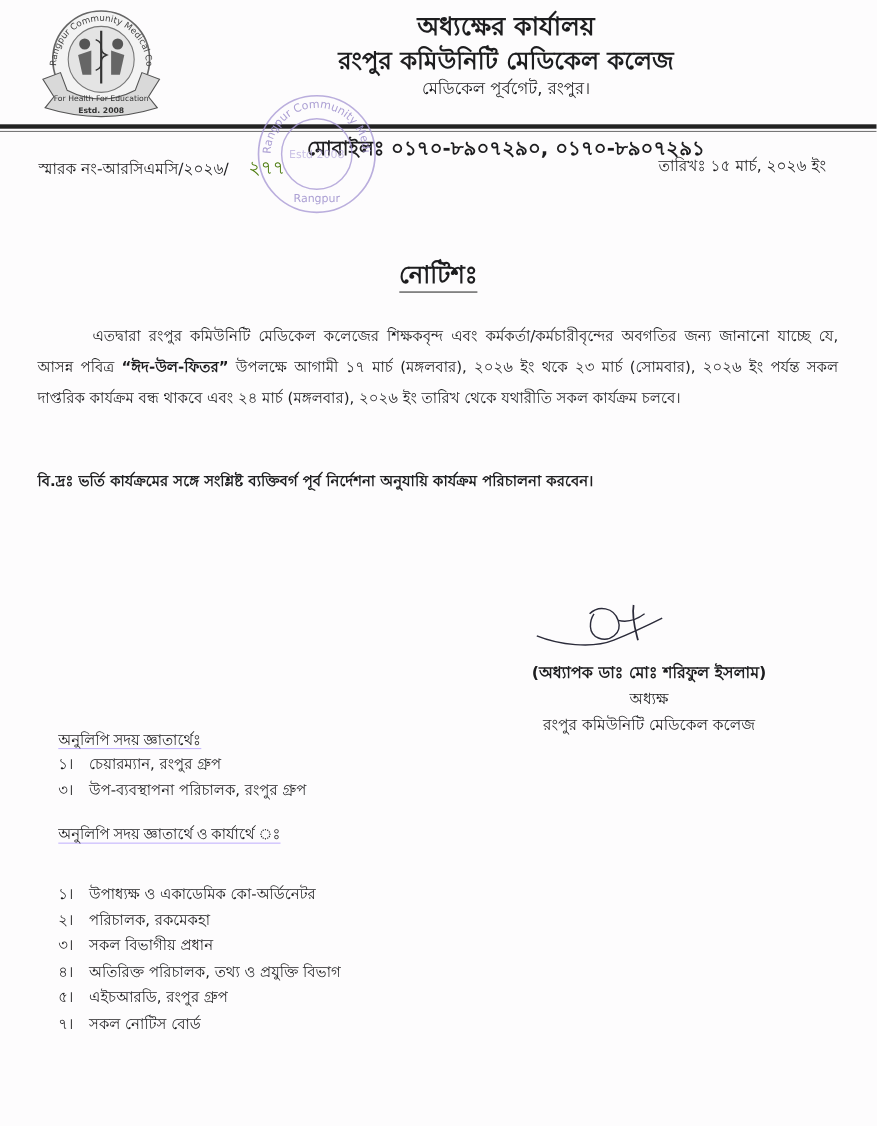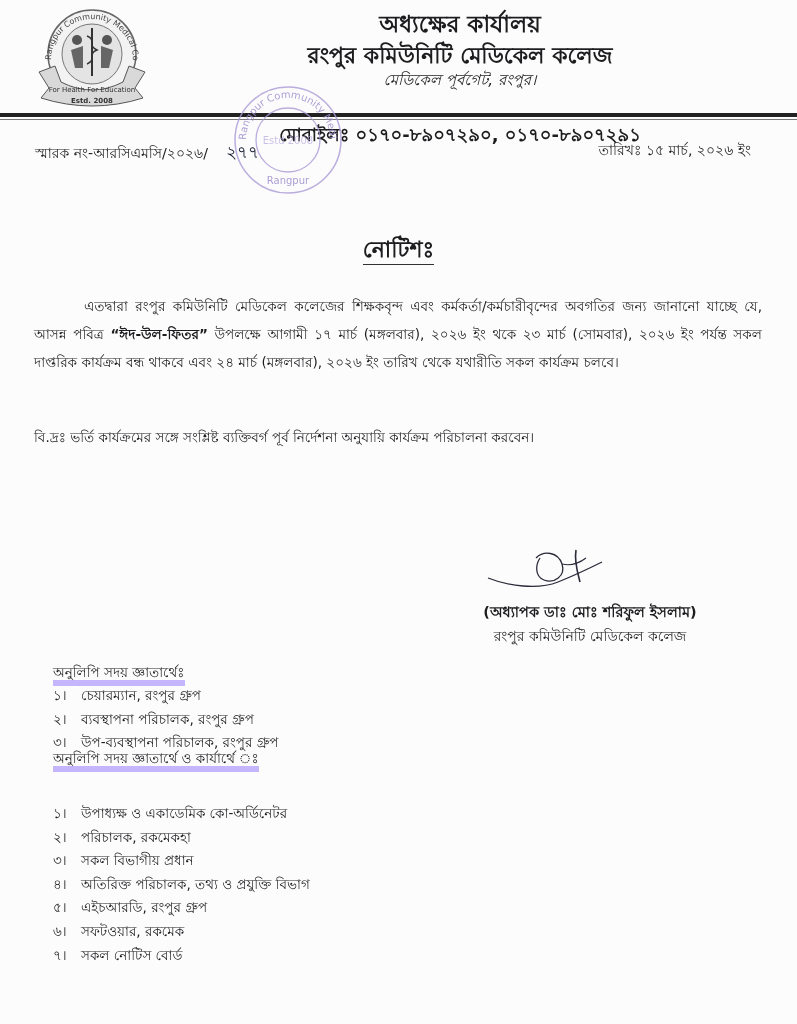--- a/index.html
+++ b/index.html
@@ -11,49 +11,49 @@
   }
   .abs { position:absolute; }
   .center { text-align:center; }
 
   
   .logo { left:33px; top:2px; width:118px; height:108px; }
 
   
   .hdr-line1 { left:240px; width:440px; top:6px; font-size:23px; font-weight:bold; }
   .hdr-line2 { left:200px; width:520px; top:38px; font-size:22px; font-weight:bold; }
-  .hdr-line3 { left:240px; width:440px; top:68px; font-size:15px;font-style:italic; }
+  .hdr-line3 { left:240px; width:440px; top:68px; font-size:15px; }
   .hdr-line4 { left:240px; width:440px; top:101px; font-size:18px; font-weight:bold;margin-top:20px; }
 
   .rule-thick { left:0; top:113px; width:797px; height:4px; background:#222; }
   .rule-thin  { left:0; top:119px; width:797px; height:1px; background:#777; }
 
   
   .stamp { left:232px; top:84px; width:112px; height:112px; }
 
   .memo { left:35px; top:139px; font-size:14px; }
-  .memo-hand { font-family:"DejaVu Serif", serif; font-size:17px; margin-left:18px; color:#0f172a; }
+  .memo-hand { font-family:"DejaVu Serif", serif; font-size:17px; margin-left:18px; color:#4d7c0f; }
   .date { right:46px; top:139px; font-size:14px; }
 
   .title { left:0; width:797px; top:232px; font-size:22px; font-weight:bold; }
   .title span { border-bottom:1.5px solid #333; padding-bottom:2px; }
 
   .body-p {
     left:34px; width:728px; top:292px; font-size:13.6px; line-height:28px;
     text-align:justify; text-indent:50px;
   }
   .body-p b { font-weight:bold; }
-  .note { left:34px; top:427px; width:740px; font-size:13.5px; font-weight:normal; }
+  .note { left:34px; top:427px; width:740px; font-size:13.5px; font-weight:bold; }
 
   .signature { left:478px; top:544px; width:140px; height:56px; }
   .sig-block { left:420px; width:340px; top:600px; font-size:14px; line-height:24px;text-align:center; }
   .sig-name { font-weight:bold; font-size:14.5px; }
 
   .cc-head { left:53px; font-size:13.5px; }
-  .cc-head span { border-bottom:6px solid #c4b5fd; }
+  .cc-head span { border-bottom:1px solid #c4b5fd;font-family:Liberation Serif, serif; }
   .cc-list { left:53px; font-size:13.5px; line-height:23.6px; margin:0; padding:0; list-style:none; }
   .cc-list li { white-space:nowrap; }
   .cc-num { display:inline-block; min-width:28px; }
 </style>
 </head>
 <body>
 
 <div class="abs logo">
   <svg width="118" height="108" viewBox="0 0 118 108">
     <defs>
@@ -113,36 +113,35 @@
 <div class="abs signature">
   <svg width="140" height="56" viewBox="0 0 140 56">
     <path d="M10,34 C30,42 60,46 80,38 C100,30 120,20 124,18" stroke="#2b2b3a" stroke-width="1.3" fill="none"></path>
     <path d="M58,14 C66,6 80,8 84,20 C88,32 76,40 66,36 C56,32 58,20 62,14" stroke="#2b2b3a" stroke-width="1.3" fill="none"></path>
     <path d="M98,6 C96,18 100,30 102,38" stroke="#2b2b3a" stroke-width="1.6" fill="none"></path>
     <path d="M84,20 C92,22 100,20 108,14" stroke="#2b2b3a" stroke-width="1.2" fill="none"></path>
   </svg>
 </div>
 <div class="abs center sig-block">
   <div class="sig-name">(অধ্যাপক ডাঃ মোঃ শরিফুল ইসলাম)</div>
+  <div>অধ্যক্ষ</div>
   <div>রংপুর কমিউনিটি মেডিকেল কলেজ</div>
 </div>
 
 <div class="abs cc-head" style="top:662px;">
   <span>অনুলিপি সদয় জ্ঞাতার্থেঃ</span>
 </div>
 <ul class="abs cc-list" style="top:684px;">
   <li><span class="cc-num">১।</span><span>চেয়ারম্যান, রংপুর গ্রুপ</span></li>
-  <li><span class="cc-num">২।</span><span>ব্যবস্থাপনা পরিচালক, রংপুর গ্রুপ</span></li>
   <li><span class="cc-num">৩।</span><span>উপ-ব্যবস্থাপনা পরিচালক, রংপুর গ্রুপ</span></li>
 </ul>
 
 <div class="abs cc-head" style="top:748px;">
   <span>অনুলিপি সদয় জ্ঞাতার্থে ও কার্যার্থে ঃ</span>
 </div>
 <ul class="abs cc-list" style="top:802px;">
   <li><span class="cc-num">১।</span><span>উপাধ্যক্ষ ও একাডেমিক কো-অর্ডিনেটর</span></li>
   <li><span class="cc-num">২।</span><span>পরিচালক, রকমেকহা</span></li>
   <li><span class="cc-num">৩।</span><span>সকল বিভাগীয় প্রধান</span></li>
   <li><span class="cc-num">৪।</span><span>অতিরিক্ত পরিচালক, তথ্য ও প্রযুক্তি বিভাগ</span></li>
   <li><span class="cc-num">৫।</span><span>এইচআরডি, রংপুর গ্রুপ</span></li>
-  <li><span class="cc-num">৬।</span><span>সফটওয়ার, রকমেক</span></li>
   <li><span class="cc-num">৭।</span><span>সকল নোটিস বোর্ড</span></li>
 </ul>
 
 </body></html>

